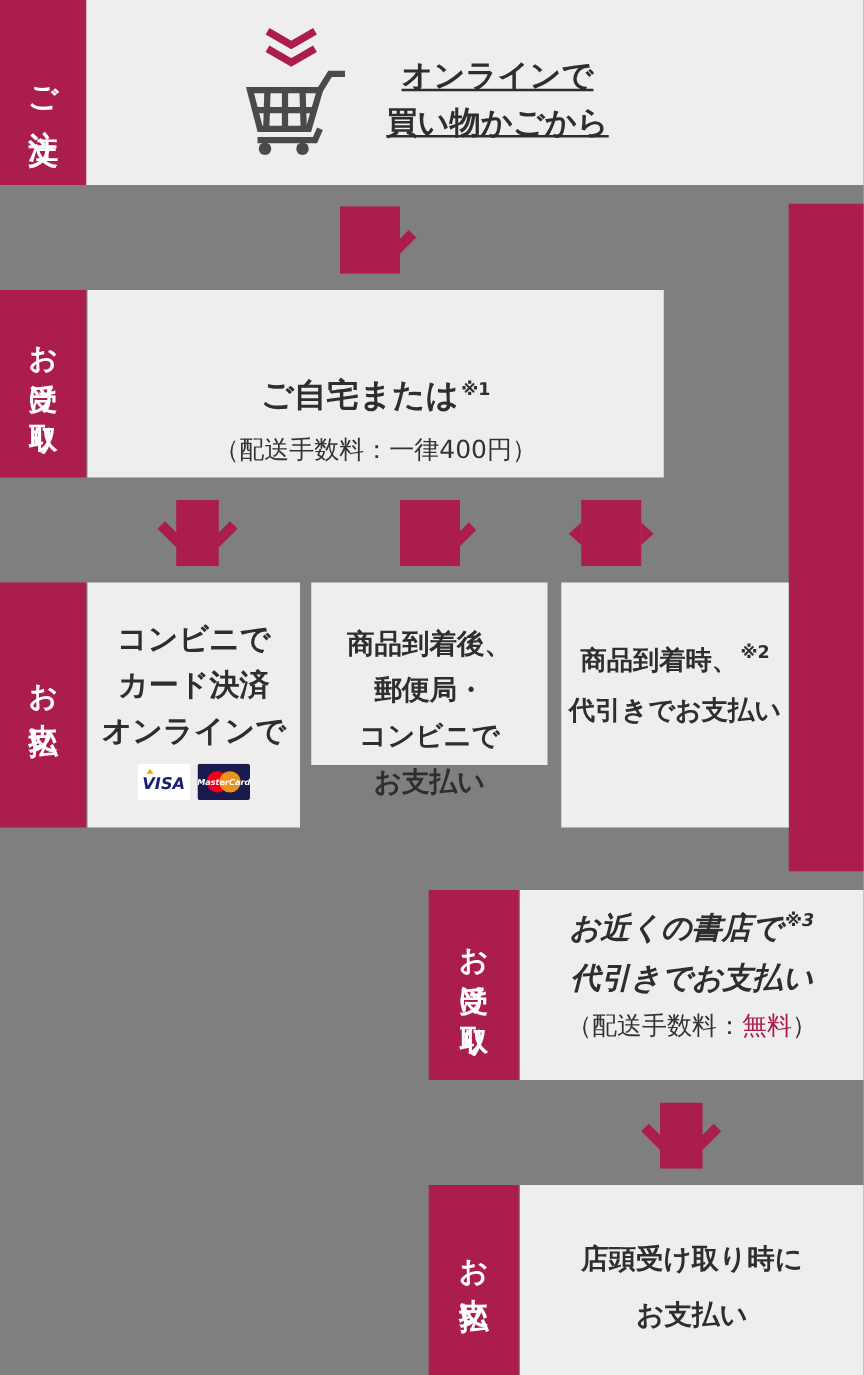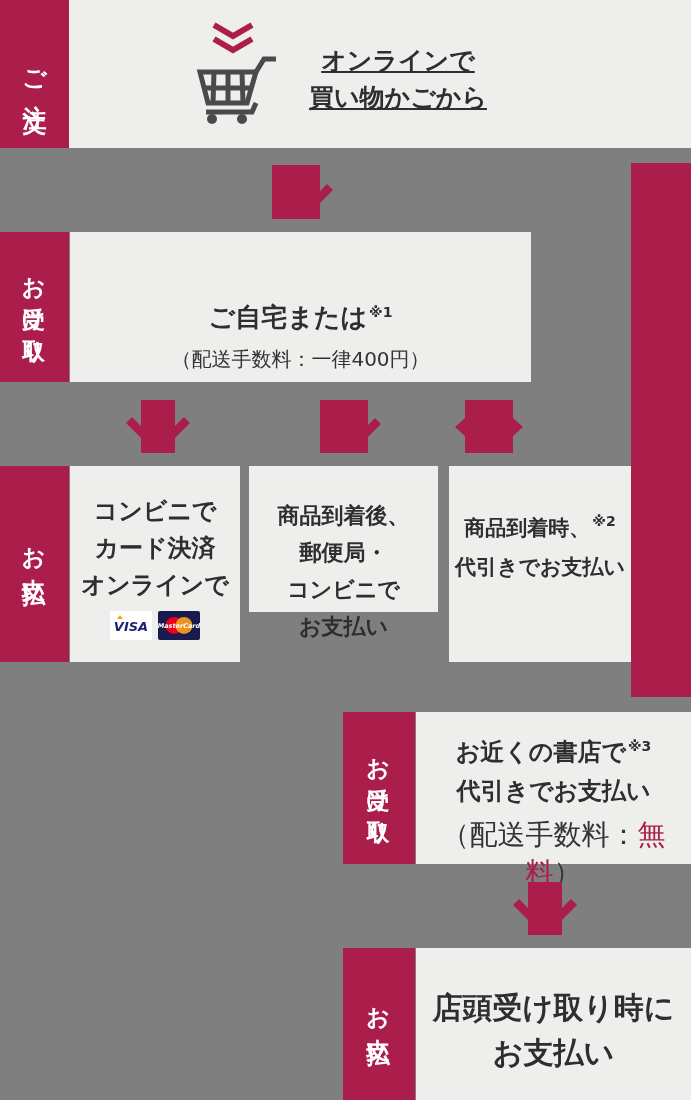--- a/index.html
+++ b/index.html
@@ -122,36 +122,36 @@
 
   <div class="panel center" style="left:449px;top:466px;width:182px;height:196px;">
     <div class="title" style="padding-top:44px;font-size:21px;line-height:37px;">
       <div><span>商品到着時、</span><span class="fn">※2</span></div>
       <div>代引きでお支払い</div>
     </div>
   </div>
 
   <div class="vlabel" style="left:343px;top:712px;width:72px;height:152px;font-size:23px;letter-spacing:3px;">お受け取り</div>
   <div class="panel center" style="left:416px;top:712px;width:275px;height:152px;">
-    <div class="title" style="padding-top:22px;font-size:24px;line-height:36px;">
+    <div class="title" style="padding-top:12px;font-size:24px;line-height:36px;font-style:italic;">
       <div><span>お近くの書店で</span><span class="fn">※3</span></div>
       <div>代引きでお支払い</div>
     </div>
-    <div class="note" style="margin-top:7px;font-size:28px;">
+    <div class="note" style="margin-top:7px;font-size:20px;">
       <span>（配送手数料：</span><span class="free">無料</span><span>）</span>
     </div>
   </div>
 
   <svg class="abs" style="left:512px;top:882px;" width="66" height="53" viewBox="0 0 66 53">
     <rect x="16" y="0" width="34" height="53" fill="#ab1e4b"></rect>
     <polygon points="7,17 1,23 16,38 22,32" fill="#ab1e4b"></polygon>
     <polygon points="59,17 65,23 50,38 44,32" fill="#ab1e4b"></polygon>
   </svg>
 
   <div class="vlabel" style="left:343px;top:948px;width:72px;height:152px;font-size:23px;letter-spacing:4px;">お支払い</div>
   <div class="panel center" style="left:416px;top:948px;width:275px;height:152px;">
-    <div class="title" style="padding-top:37px;font-size:30px;line-height:45px;">
+    <div class="title" style="padding-top:37px;font-size:22px;line-height:45px;">
       <div>店頭受け取り時に</div>
       <div>お支払い</div>
     </div>
   </div>
 
 </div>
 
 </body></html>

